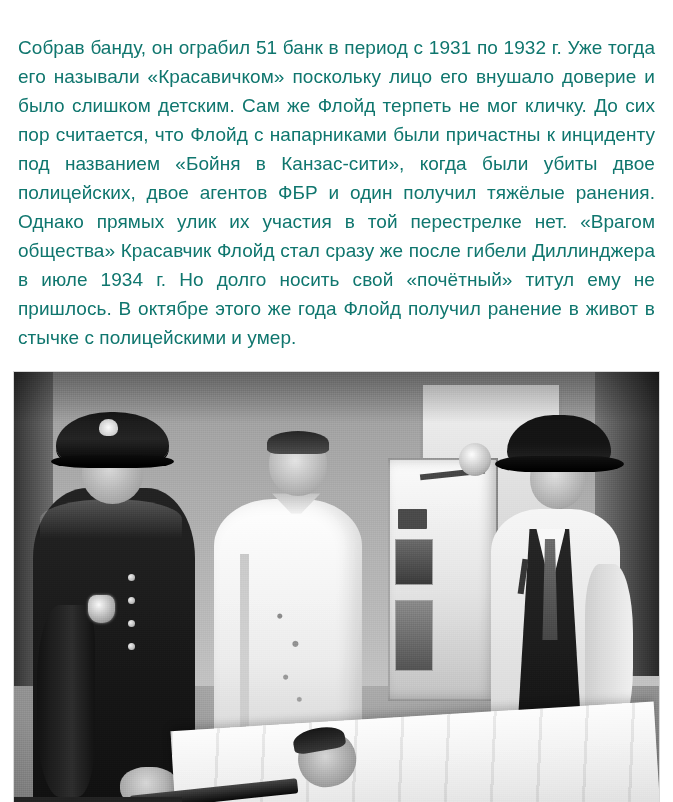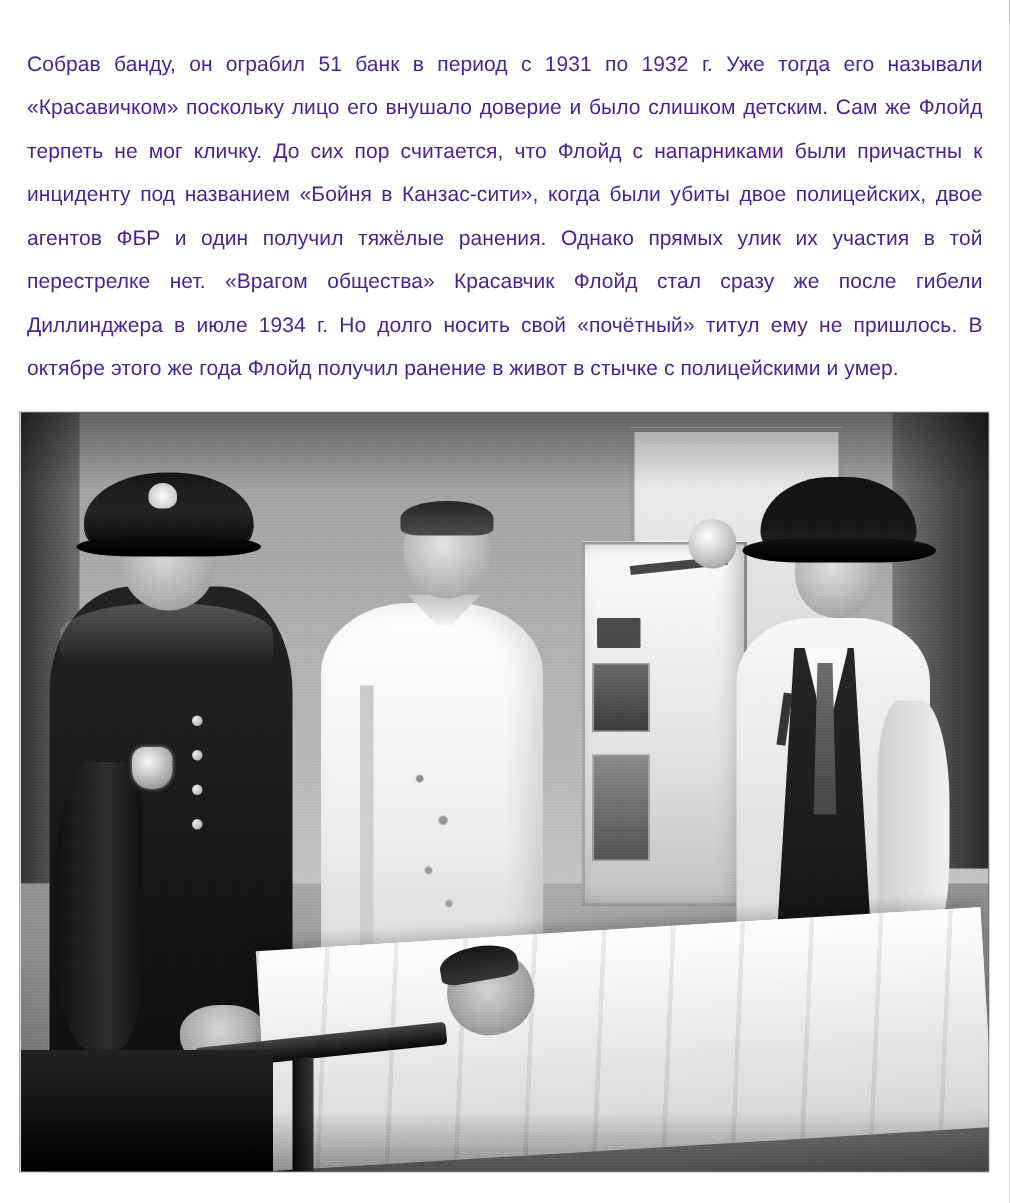--- a/index.html
+++ b/index.html
@@ -16,24 +16,24 @@
   }
   .page {
     width: 673px;
     height: 802px;
     position: relative;
     background: #ffffff;
     box-sizing: border-box;
   }
   .article-text {
     padding: 14px 18px 0 18px;
-    font-size: 14px;
+    font-size: 19px;
     line-height: 29px;
     text-align: justify;
-    color: #4c1d95;
+    color: #0f766e;
     letter-spacing: 0.05px;
   }
   .figure {
     margin: 14px 13px 0 13px;
     width: 647px;
     height: 508px;
     position: relative;
     overflow: hidden;
     background: #000;
     border: 1px solid #d8d8d8;

